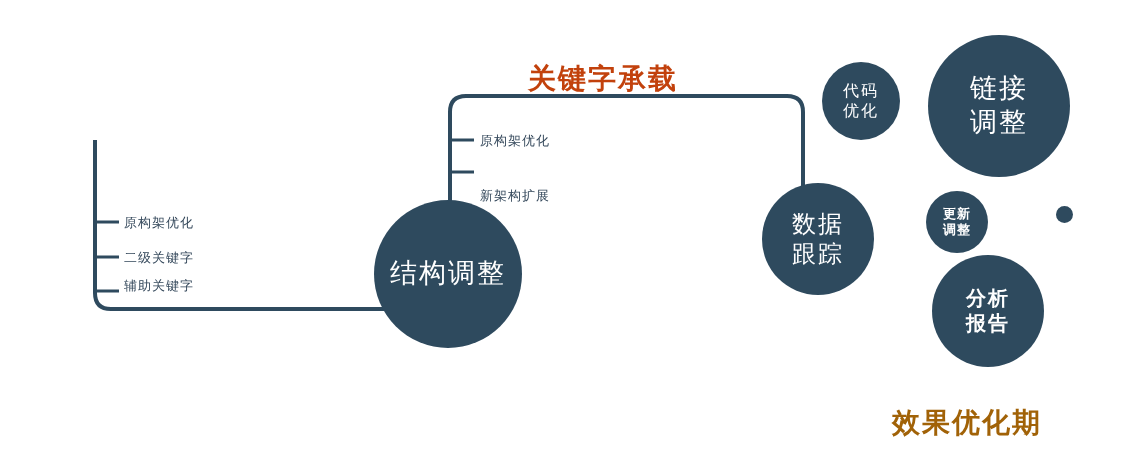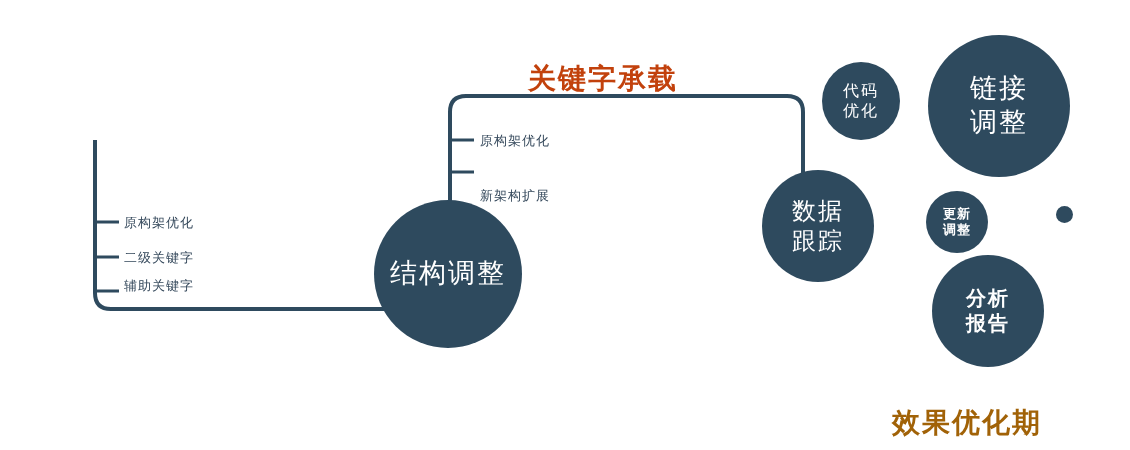--- a/index.html
+++ b/index.html
@@ -64,21 +64,21 @@
     <path d="M 95 222 L 119 222 M 95 257 L 119 257 M 95 291 L 119 291" fill="none" stroke="#2e4a5e" stroke-width="3"></path>
     <path d="M 450 240 L 450 112 Q 450 96 466 96 L 787 96 Q 803 96 803 112 L 803 210" fill="none" stroke="#2e4a5e" stroke-width="4"></path>
     <path d="M 450 140 L 474 140 M 450 172 L 474 172" fill="none" stroke="#2e4a5e" stroke-width="3"></path>
   </svg>
 
 
   <div class="circle" style="left:374px; top:200px; width:148px; height:148px; font-size:27px;">
     <span>结构调整</span>
   </div>
 
-  <div class="circle" style="left:762px; top:170px; width:112px; height:112px; font-size:24px;">
+  <div class="circle" style="left:762px; top:183px; width:112px; height:112px; font-size:24px;">
     <span>数据</span>
     <span>跟踪</span>
   </div>
 
   <div class="circle" style="left:822px; top:62px; width:78px; height:78px; font-size:16px;">
     <span>代码</span>
     <span>优化</span>
   </div>
 
   <div class="circle" style="left:928px; top:35px; width:142px; height:142px; font-size:27px;">

